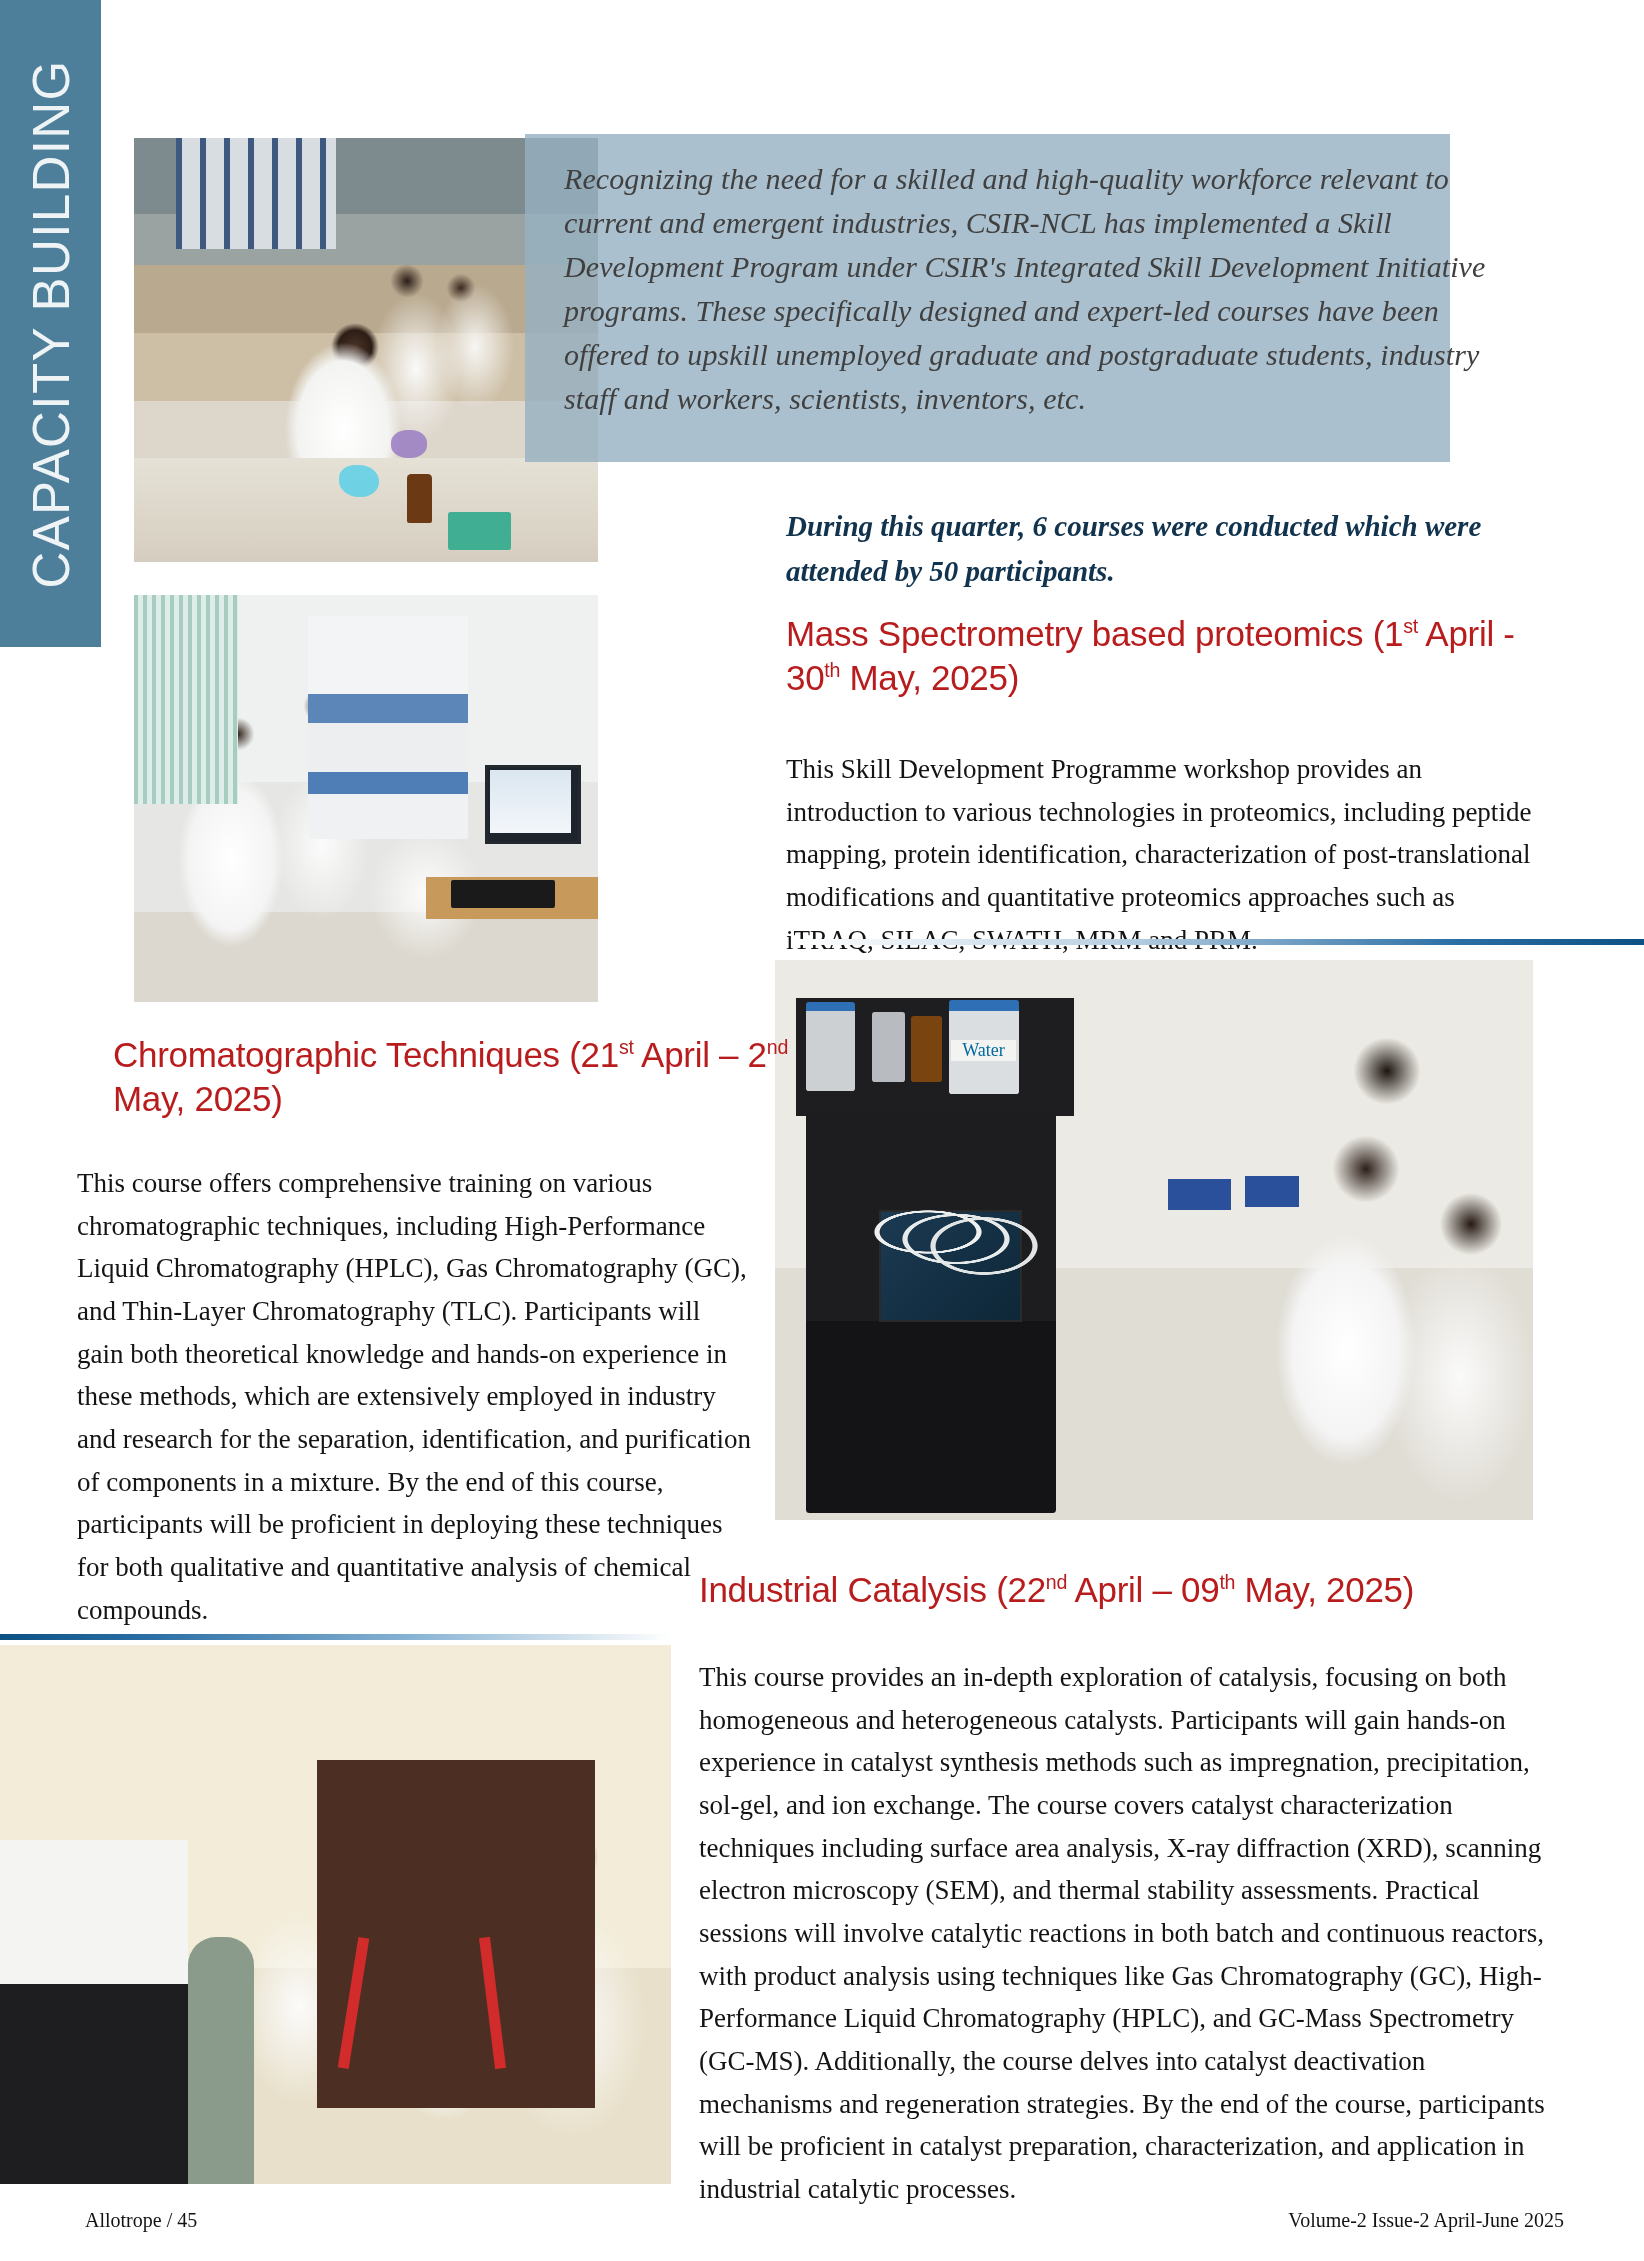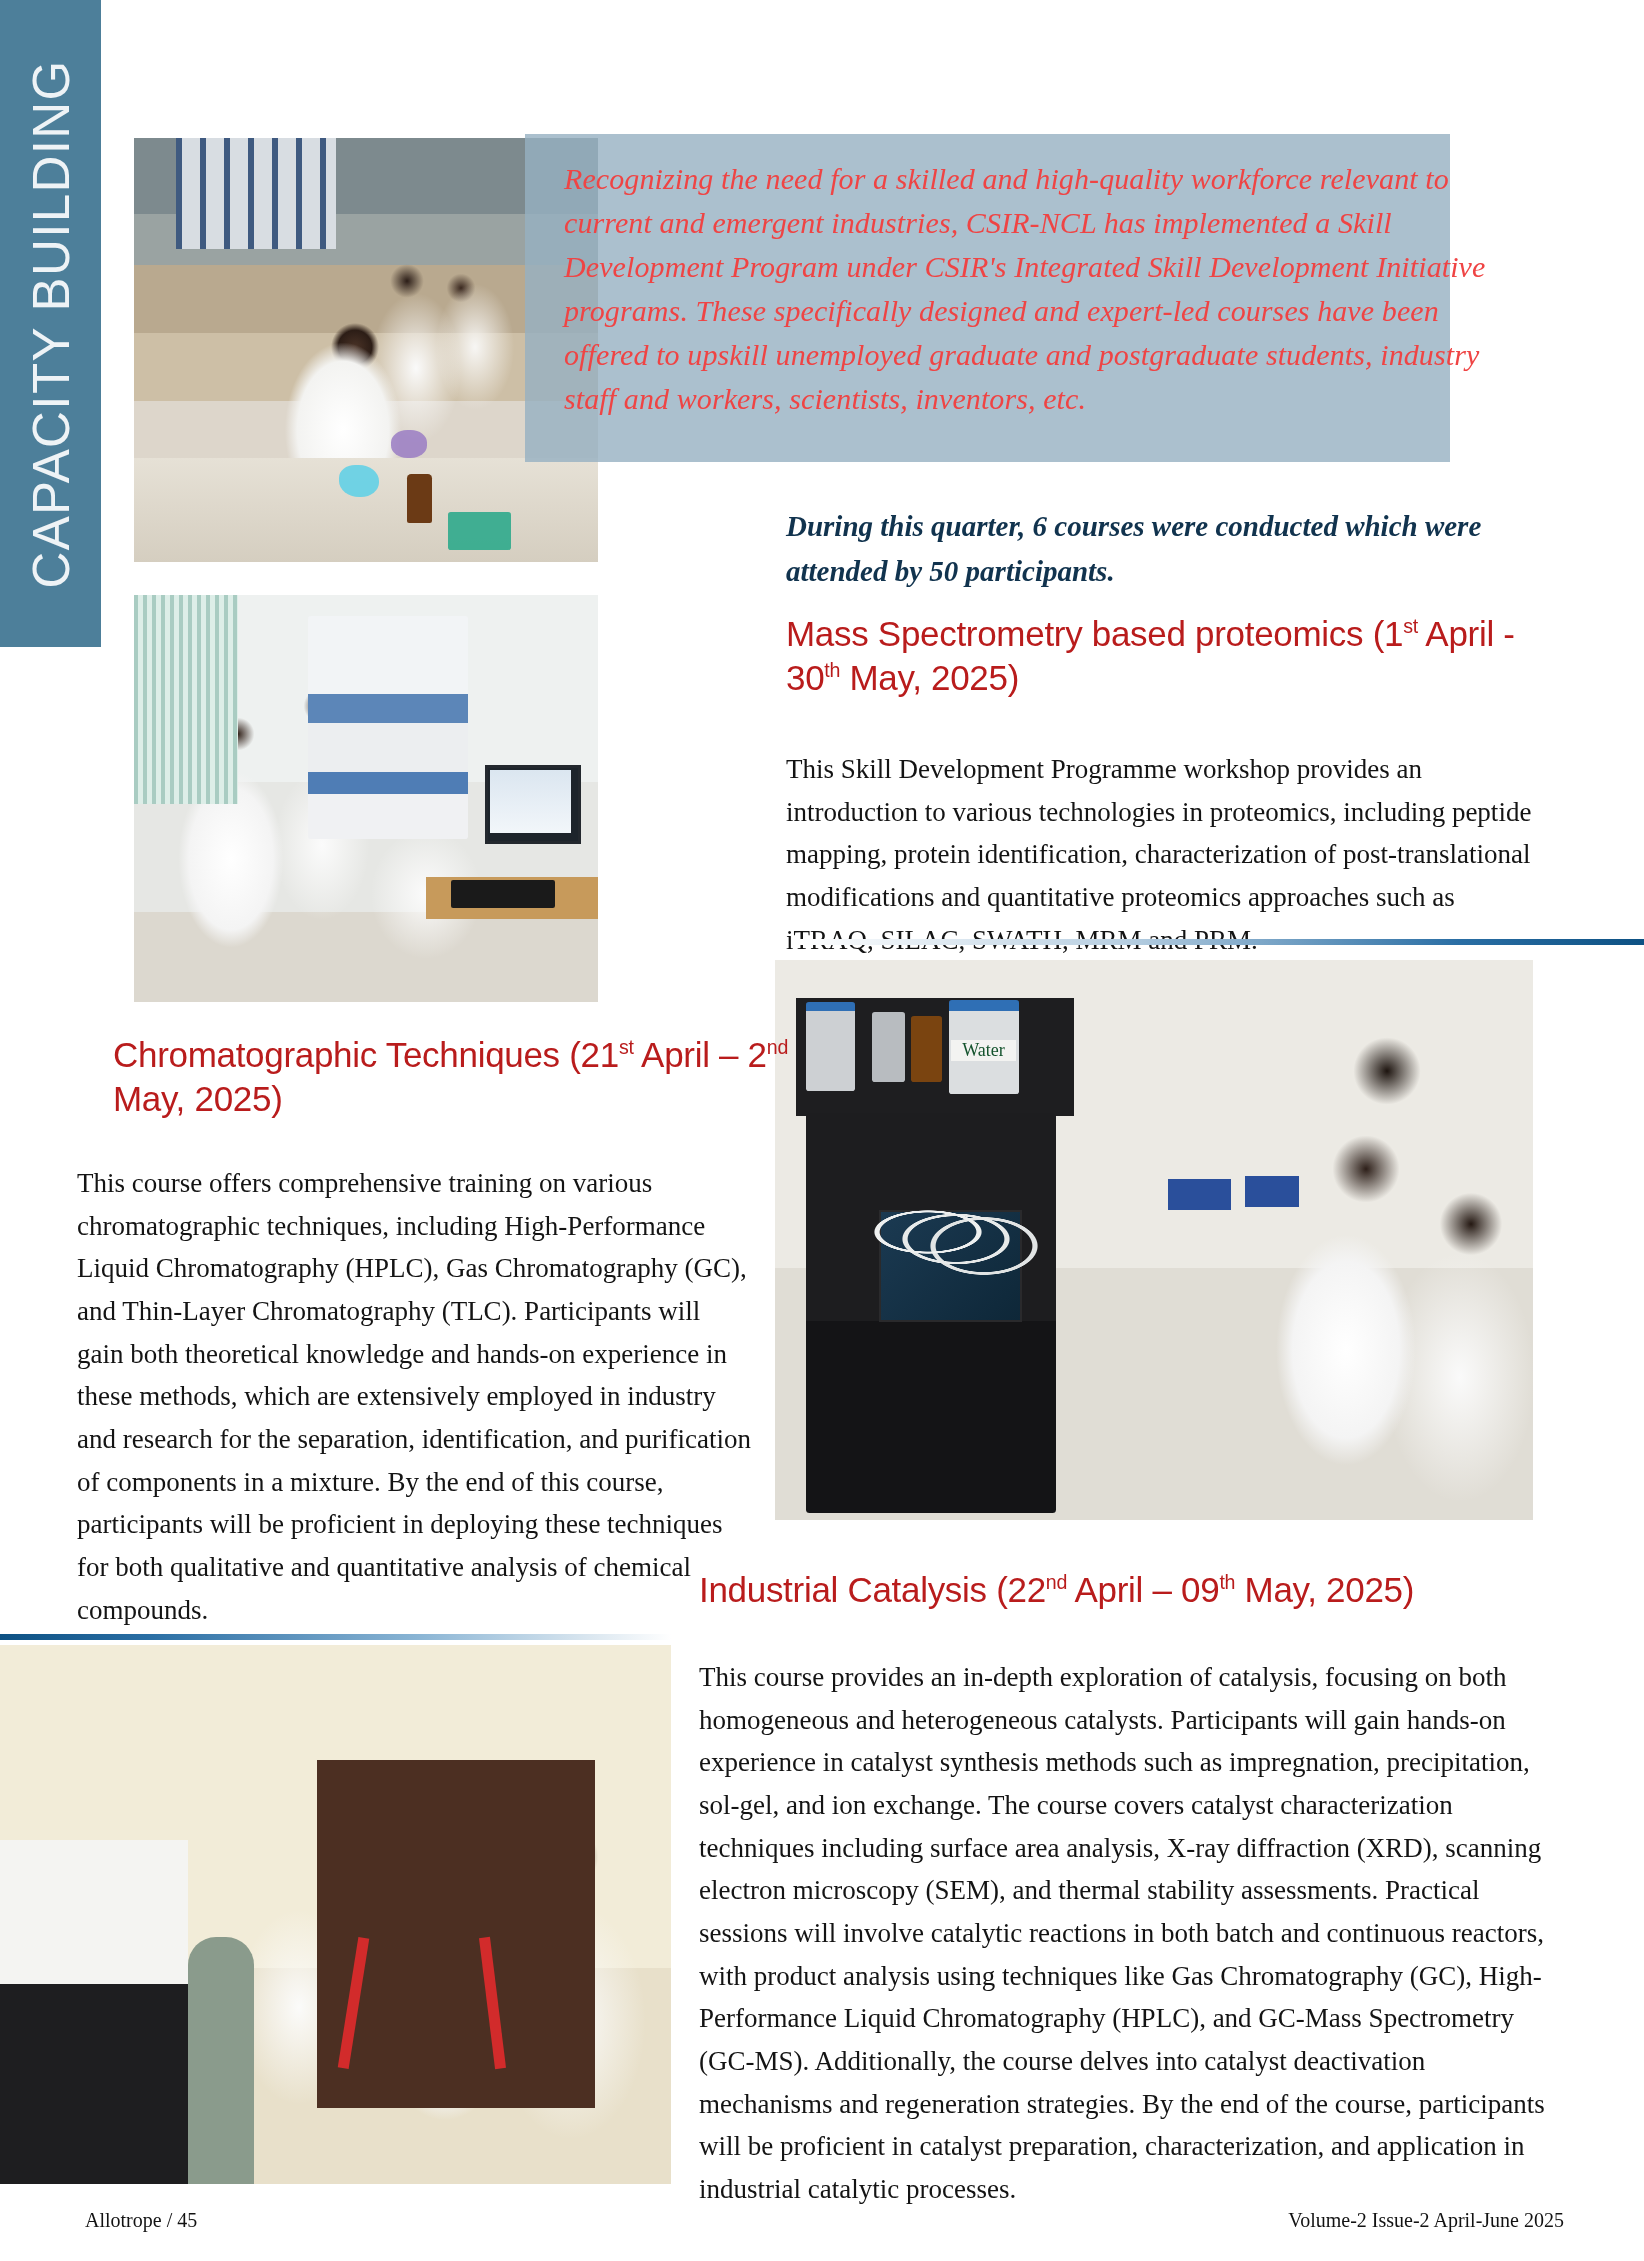--- a/index.html
+++ b/index.html
@@ -98,21 +98,21 @@
       linear-gradient(to bottom, #eceae4 0 55%, #e0ddd5 55% 100%),
       #e9e7e1;
   }
   #photo-hplc .machine { position:absolute; left:31px; top:153px; width:250px; height:400px; background:linear-gradient(to bottom,#1d1d1f 0 52%,#141416 52% 100%); border-radius:3.5px;}
   #photo-hplc .scr     { position:absolute; left:104px; top:250px; width:139px; height:108px; background:linear-gradient(135deg,#1b3a52,#0e2738); border:2.1px solid #2a2a2c;}
   #photo-hplc .shelf   { position:absolute; left:21px; top:38px; width:278px; height:118px; background:#1e1e20;}
   #photo-hplc .bot1    { position:absolute; left:31px; top:42px; width:49px; height:80px; background:rgba(236,240,243,.85); border-top:9.7px solid #2f6fb5; border-radius:2.8px;}
   #photo-hplc .bot2    { position:absolute; left:97px; top:52px; width:33px; height:70px; background:rgba(222,228,232,.8); border-radius:2.8px;}
   #photo-hplc .bot3    { position:absolute; left:136px; top:56px; width:31px; height:66px; background:#7a4410; border-radius:2.8px;}
   #photo-hplc .bot4    { position:absolute; left:174px; top:40px; width:70px; height:83px; background:rgba(240,243,245,.9); border-top:11px solid #2f6fb5; border-radius:2.8px;}
-  #photo-hplc .water-lbl { position:absolute; left:176px; top:80px; width:65px; text-align:center; font-family:"Liberation Serif",serif; font-size:18px; color:#14532d; background:#f3f3f1;}
+  #photo-hplc .water-lbl { position:absolute; left:176px; top:80px; width:65px; text-align:center; font-family:"Liberation Serif",serif; font-size:18px; color:#0369a1; background:#f3f3f1;}
   #photo-hplc .sign1   { position:absolute; left:393px; top:219px; width:63px; height:31px; background:#2a4f9b;}
   #photo-hplc .sign2   { position:absolute; left:470px; top:216px; width:54px; height:31px; background:#2a4f9b;}
   #photo-hplc .tubes   { position:absolute; left:56px; top:230px; width:264px; height:90px;
         background:
           radial-gradient(ellipse 104px 42px at 97px 42px, rgba(0,0,0,0) 46%, #eef0f0 47%, #eef0f0 51%, rgba(0,0,0,0) 52%),
           radial-gradient(ellipse 104px 49px at 125px 49px, rgba(0,0,0,0) 46%, #e7eaea 47%, #e7eaea 51%, rgba(0,0,0,0) 52%),
           radial-gradient(ellipse 104px 56px at 153px 56px, rgba(0,0,0,0) 46%, #e1e4e4 47%, #e1e4e4 51%, rgba(0,0,0,0) 52%);}
 
   
   #photo-gc { left: 0px; top: 1645px; width: 671px; height: 539px; }
@@ -138,21 +138,21 @@
     top: 134px;
     width: 925px;
     height: 328px;
     background: rgba(150,176,194,0.80);
   }
   .quote-text {
     position: absolute;
     left: 564px;
     top: 157px;
     width: 932px;
-    color: #ef4444;
+    color: #404040;
     font-family: "Liberation Serif", serif;
     font-style: italic;
     font-size: 30px;
     line-height: 1.47;
     letter-spacing: 0.1px;
   }
 
   
   .lead-statement {
     position: absolute;

